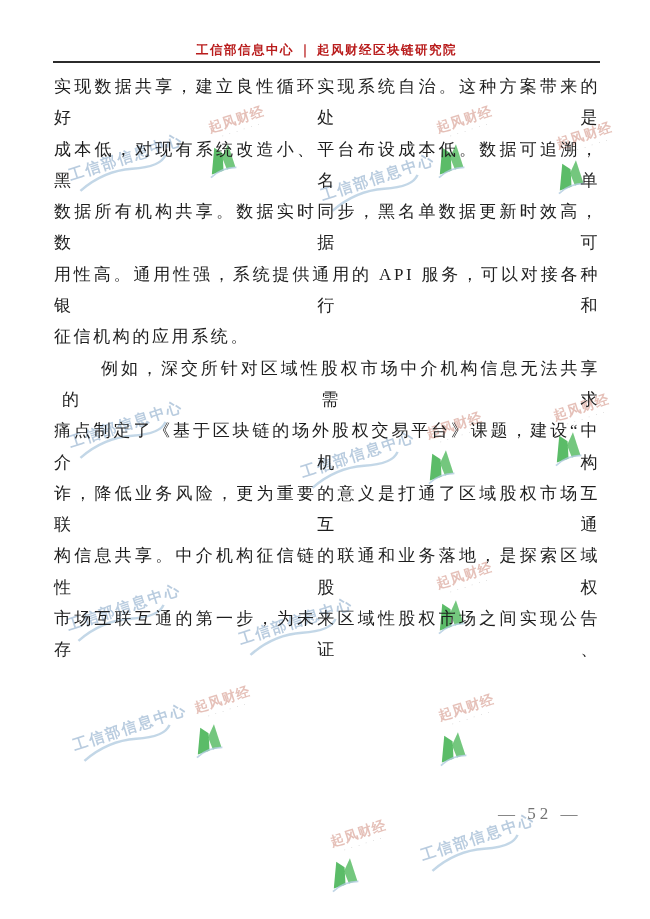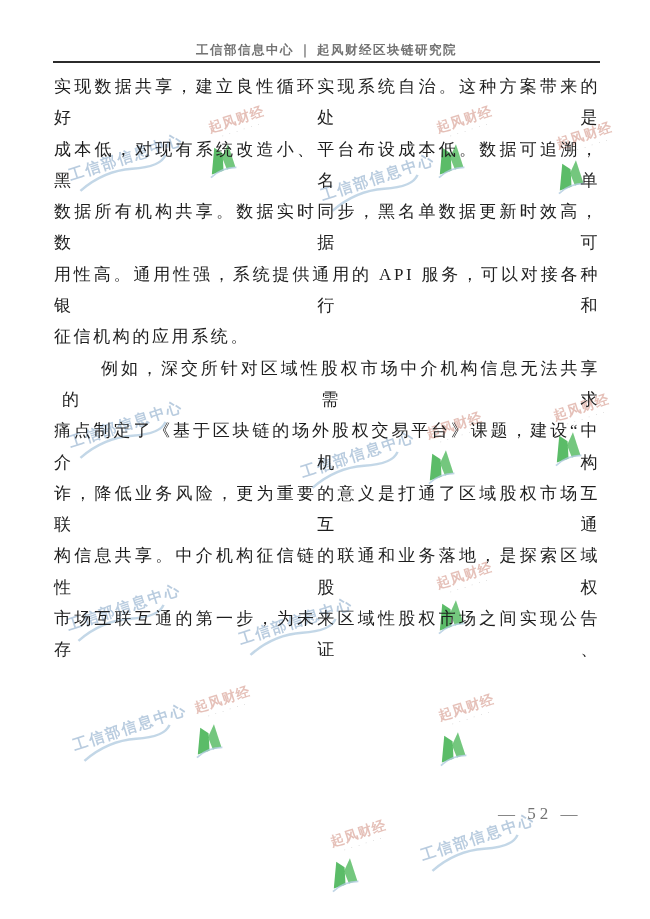--- a/index.html
+++ b/index.html
@@ -12,21 +12,21 @@
     font-family: "Liberation Serif", "DejaVu Serif", serif;
   }
   
   .header {
     position: absolute;
     top: 42px; left: 53px; width: 547px;
     text-align: center;
     font-size: 12.5px;
     font-weight: 600;
     letter-spacing: 1.5px;
-    color: #737373;
+    color: #b91c1c;
     white-space: nowrap;
   }
   .header-rule {
     position: absolute;
     top: 61px; left: 53px; width: 547px;
     border-top: 2px solid #2b2b2b;
     height: 0;
   }
   
   .body-text {

